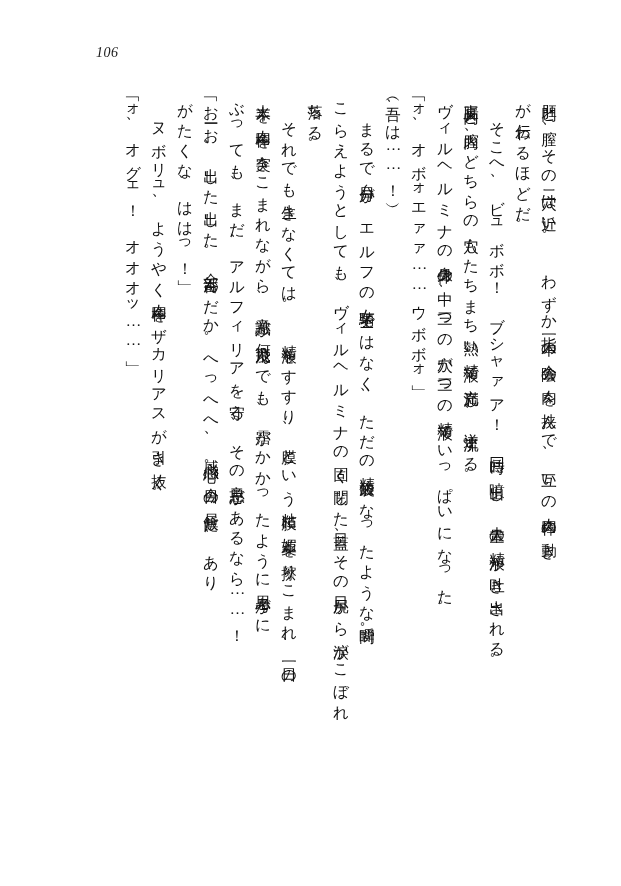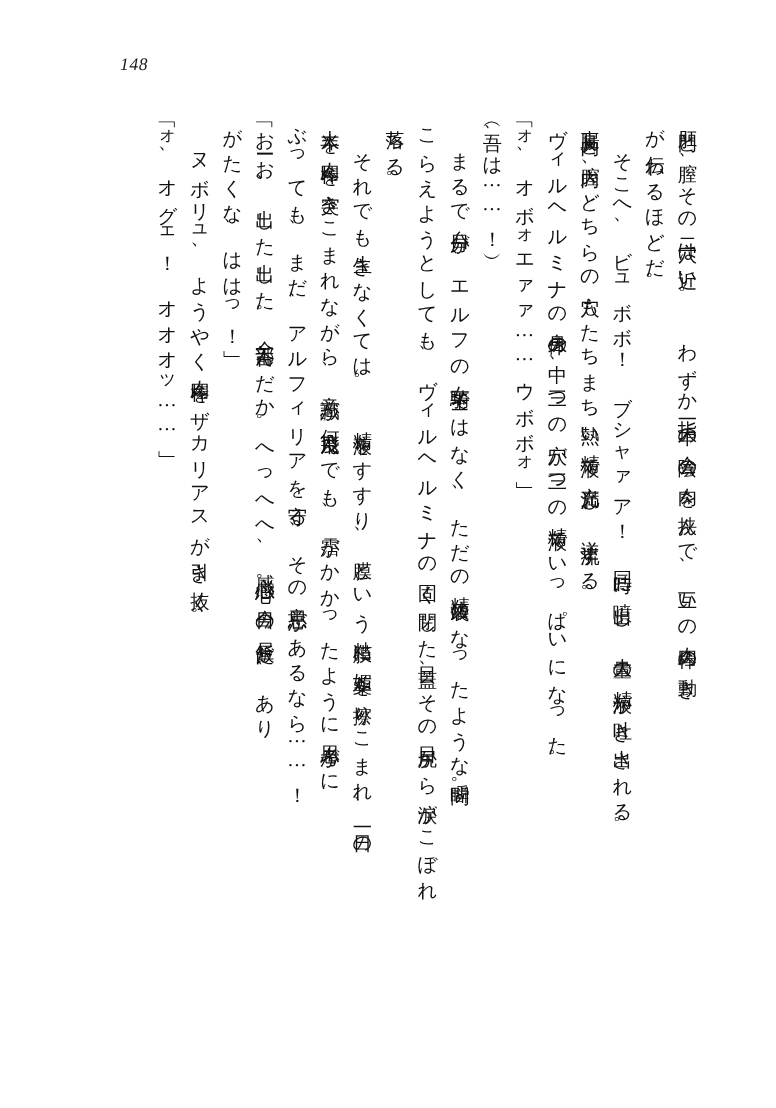--- a/index.html
+++ b/index.html
@@ -53,21 +53,21 @@
   }
   .vline.indent-1 {
     padding-top: 19px;
   }
 </style>
 </head>
 <body>
 
 <div class="page">
 
-  <div class="page-number">148</div>
+  <div class="page-number">106</div>
 
   <div class="text-block">
     <div class="vline">肛門と膣、その二穴は近い。　わずか指一本の会陰の肉を挟んで、互いの肉棒の動き</div>
     <div class="vline">が伝わるほどだ。</div>
     <div class="vline indent-1">そこへ、ビュボボ！　ブシャァア！　同時に噴出し、大量の精液が吐き出される。</div>
     <div class="vline">直腸内と膣内、どちらの穴もたちまち熱い精液で充満し、逆流する。</div>
     <div class="vline">ヴィルヘルミナの身体の中、三つの穴が三つの精液でいっぱいになった。</div>
     <div class="vline">「ォ、オボォエァァ……ウボボォ」</div>
     <div class="vline">（吾、は……！）</div>
     <div class="vline indent-1">まるで自分が、エルフの女騎士ではなく、ただの精液袋になったような瞬間。</div>

